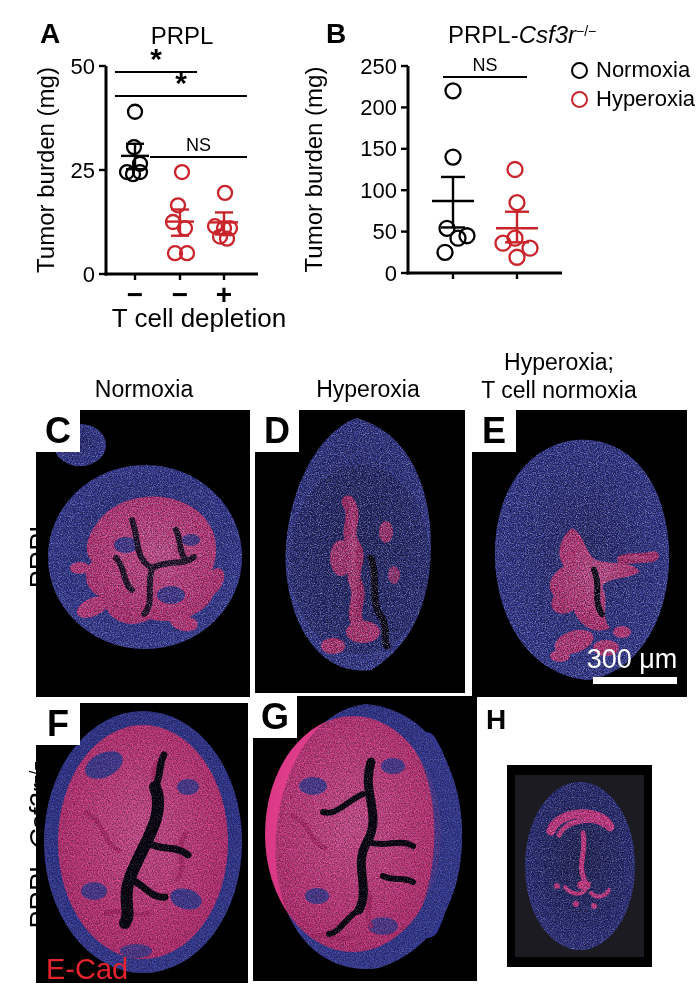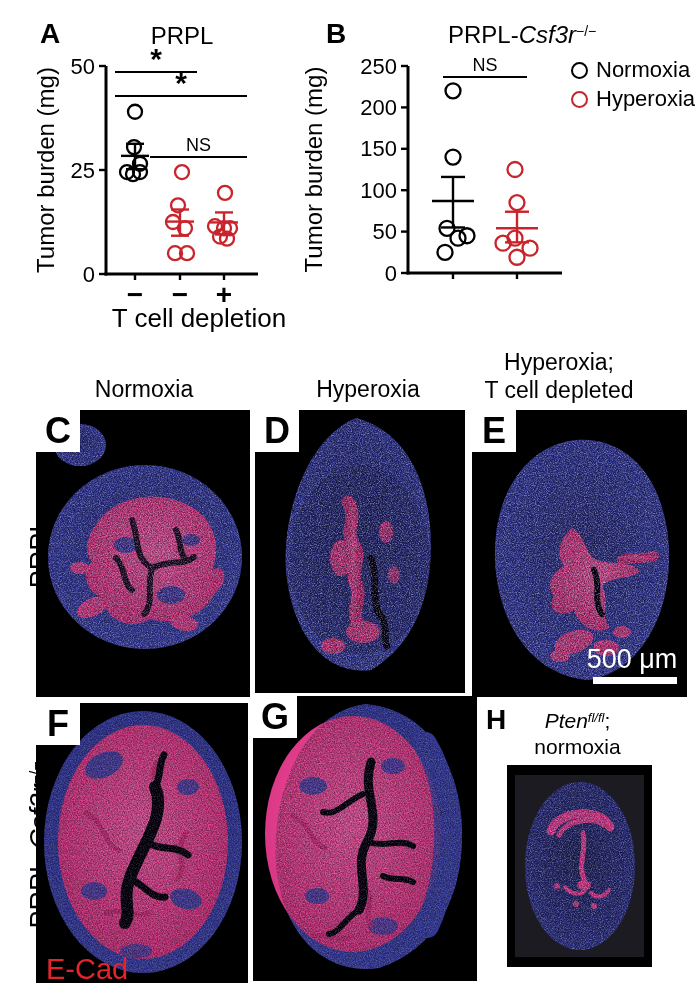--- a/index.html
+++ b/index.html
@@ -174,21 +174,21 @@
     <div class="legend-row">
       <span class="legend-dot" style="border-color:#c9242b;"></span>
       <span class="legend-label">Hyperoxia</span>
     </div>
   </div>
 
   <div class="abs col-header" style="left:84px;top:375px;width:120px;">Normoxia</div>
   <div class="abs col-header" style="left:308px;top:375px;width:120px;">Hyperoxia</div>
   <div class="abs col-header" style="left:470px;top:348px;width:178px;text-align:center;">
     <div>Hyperoxia;</div>
-    <div>T cell depleted</div>
+    <div>T cell normoxia</div>
   </div>
 
   <div class="abs rot-label" style="left:-58px;top:538px;width:200px;height:30px;">PRPL</div>
   <div class="abs rot-label" style="left:-78px;top:830px;width:240px;height:30px;">
     <span>PRPL-</span><i>Csf3r</i><sup>−/−</sup>
   </div>
 
   <div class="abs micro" style="left:36px;top:410px;width:214px;height:287px;">
     <div class="labelbox">C</div>
     <svg width="214" height="287" viewBox="0 0 214 287">
@@ -254,21 +254,21 @@
         <ellipse cx="134" cy="238" rx="13" ry="8" fill="#e23f8d"></ellipse>
         <ellipse cx="88" cy="246" rx="10" ry="6" fill="#e23f8d"></ellipse>
         <ellipse cx="150" cy="222" rx="9" ry="6" fill="#e23f8d"></ellipse>
       </g>
       <path d="M122,160 C130,176 120,190 130,204" stroke="#070010" stroke-width="6" fill="none" stroke-linecap="round"></path>
       <g clip-path="url(#clipE)">
         <rect width="215" height="287" filter="url(#fDark)" opacity="0.55"></rect>
         <rect width="215" height="287" filter="url(#fLight)" opacity="0.5"></rect>
       </g>
     </svg>
-    <div class="scalebar-label" style="left:108px;top:236px;width:104px;">500 μm</div>
+    <div class="scalebar-label" style="left:108px;top:236px;width:104px;">300 μm</div>
     <div class="scalebar" style="left:121px;top:267px;width:84px;height:7px;"></div>
   </div>
 
   <div class="abs micro" style="left:36px;top:703px;width:212px;height:280px;">
     <div class="labelbox">F</div>
     <svg width="212" height="280" viewBox="0 0 212 280">
       <clipPath id="clipF">
           <ellipse cx="107" cy="139" rx="99" ry="131"></ellipse>
         </clipPath>
       <ellipse cx="107" cy="139" rx="99" ry="131" fill="url(#gBlue)"></ellipse>
@@ -310,24 +310,20 @@
       <path d="M118,66 C108,98 130,118 114,146 C100,170 118,192 106,214" stroke="#06000c" stroke-width="9" fill="none" stroke-linecap="round"></path>
       <path d="M114,146 C134,152 146,142 160,150 M110,98 C92,106 84,120 70,116 M106,214 C92,222 88,236 76,238 M130,180 C142,186 150,180 160,186" stroke="#06000c" stroke-width="6" fill="none" stroke-linecap="round"></path>
       <g clip-path="url(#clipG)">
         <rect width="224" height="285" filter="url(#fDark)" opacity="0.45"></rect>
         <rect width="224" height="285" filter="url(#fLight)" opacity="0.25"></rect>
       </g>
     </svg>
   </div>
 
   <div class="abs pletter" style="left:486px;top:706px;">H</div>
-  <div class="abs hcaption" style="left:515px;top:705px;width:125px;">
-    <div><i>Pten</i><sup>fl/fl</sup><span>;</span></div>
-    <div>normoxia</div>
-  </div>
   <div class="abs micro" style="left:507px;top:765px;width:145px;height:202px;">
     <svg width="145" height="202" viewBox="0 0 145 202">
       <rect x="8" y="10" width="129" height="182" fill="#1b1b21"></rect>
       <clipPath id="clipH">
           <ellipse cx="73" cy="101" rx="55" ry="84"></ellipse>
         </clipPath>
       <ellipse cx="73" cy="101" rx="55" ry="84" fill="url(#gBlueDark)"></ellipse>
       <g stroke="#f2409a" fill="none" stroke-linecap="round">
         <path d="M44,66 C50,46 94,42 103,62" stroke-width="9"></path>
         <path d="M97,60 C86,52 60,54 52,70" stroke-width="5"></path>

